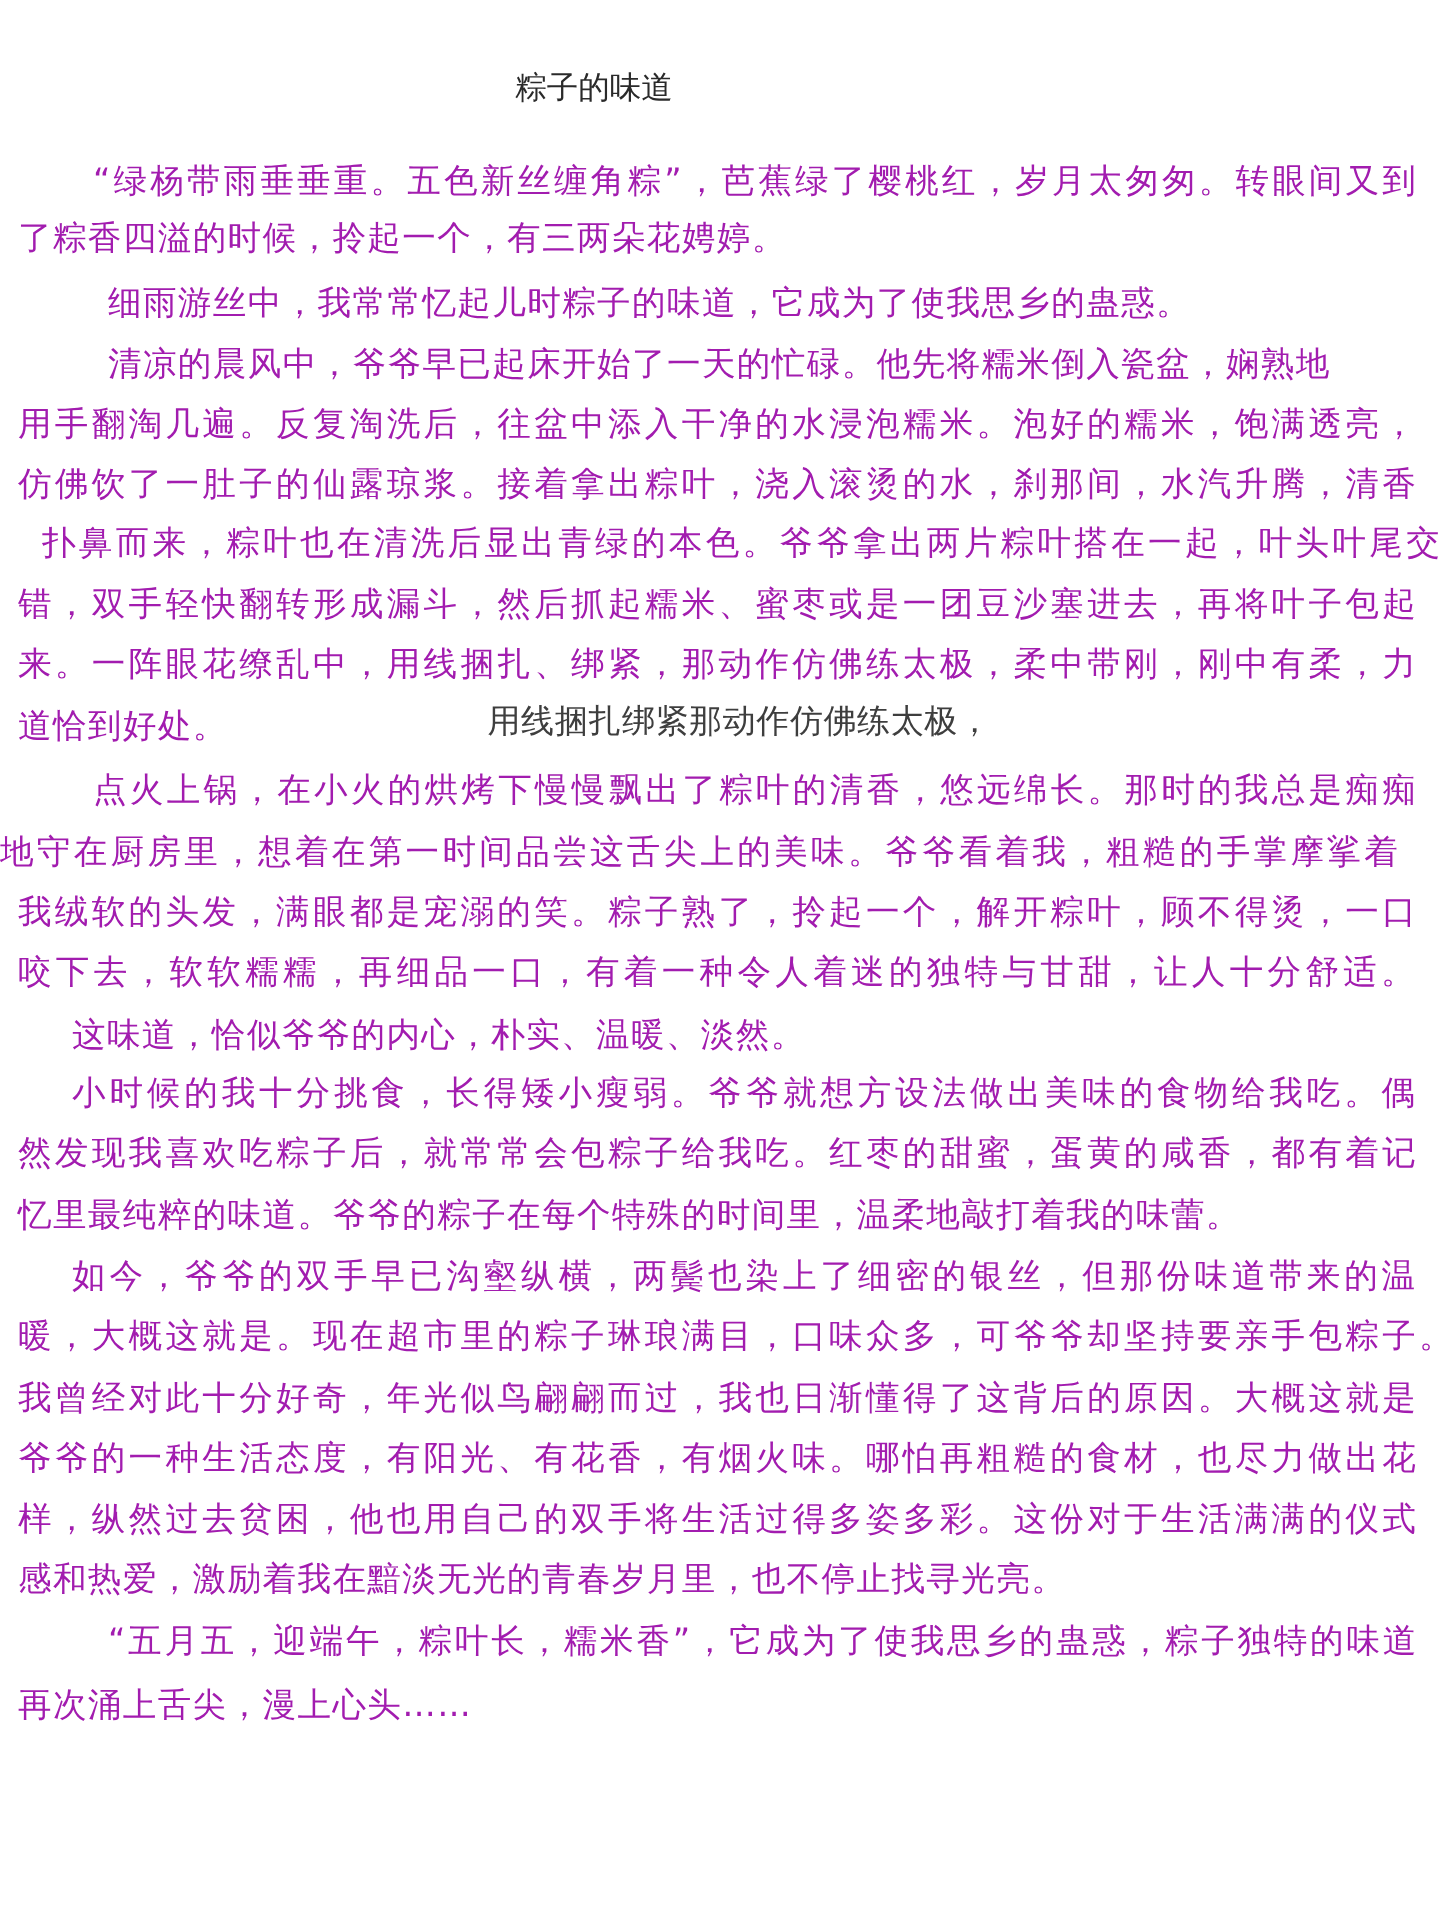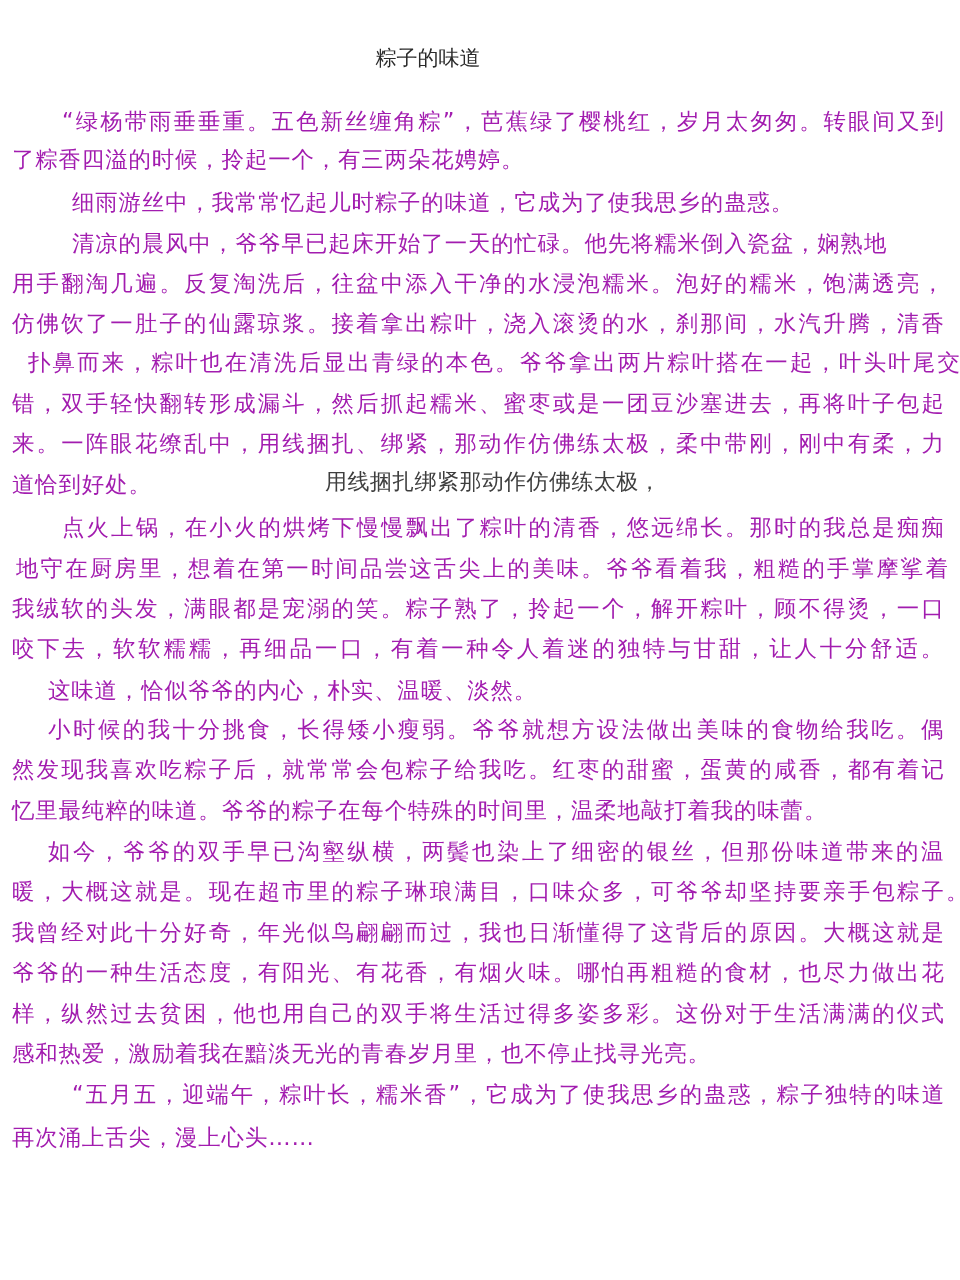--- a/index.html
+++ b/index.html
@@ -1,19 +1,19 @@
 <!DOCTYPE html>
 <html><head>
 <meta charset="utf-8">
 <style>
   html, body { margin:0; padding:0; background:#ffffff; }
   body { width:960px; height:1280px; position:relative; overflow:hidden;
          font-family:"DejaVu Sans","Liberation Sans",sans-serif; color:#222222; }
   .title { position:absolute; left:0; width:792px; text-align:center; top:44px;
-           font-size:21px; line-height:28px; color:#2a2a2a;padding-left:32px; }
+           font-size:21px; line-height:28px; color:#2a2a2a; }
   .line { position:absolute; left:12px; white-space:nowrap; font-size:22.4px;
           line-height:30px; letter-spacing:0.9px; color:#a21caf; }
   .overlay { position:absolute; left:302px; top:467px; white-space:nowrap;
              font-size:22px; line-height:30px; color:#2a2a2a; letter-spacing:0.4px; opacity:0.9;margin-left:23px; }
 </style>
 </head>
 <body>
 
 <div>
   <div class="title">粽子的味道</div>
@@ -22,21 +22,21 @@
       <div class="line" style="top: 144px; left: 12px;">了粽香四溢的时候，拎起一个，有三两朵花娉婷。</div>
       <div class="line" style="top: 187px; left: 72px;">细雨游丝中，我常常忆起儿时粽子的味道，它成为了使我思乡的蛊惑。</div>
       <div class="line" style="top: 228px; left: 72px;">清凉的晨风中，爷爷早已起床开始了一天的忙碌。他先将糯米倒入瓷盆，娴熟地</div>
       <div class="line" style="top: 268px; left: 12px; letter-spacing: 2.18824px;">用手翻淘几遍。反复淘洗后，往盆中添入干净的水浸泡糯米。泡好的糯米，饱满透亮，</div>
       <div class="line" style="top: 308px; left: 12px; letter-spacing: 2.18824px;">仿佛饮了一肚子的仙露琼浆。接着拿出粽叶，浇入滚烫的水，刹那间，水汽升腾，清香</div>
       <div class="line" style="top: 347px; left: 12px; letter-spacing: 2.18824px; margin-left: 16px;">扑鼻而来，粽叶也在清洗后显出青绿的本色。爷爷拿出两片粽叶搭在一起，叶头叶尾交</div>
       <div class="line" style="top: 388px; left: 12px; letter-spacing: 2.18824px;">错，双手轻快翻转形成漏斗，然后抓起糯米、蜜枣或是一团豆沙塞进去，再将叶子包起</div>
       <div class="line" style="top: 428px; left: 12px; letter-spacing: 2.18824px;">来。一阵眼花缭乱中，用线捆扎、绑紧，那动作仿佛练太极，柔中带刚，刚中有柔，力</div>
       <div class="line" style="top: 469px; left: 12px;">道恰到好处。</div>
       <div class="line" style="top: 512px; left: 62px; letter-spacing: 2.16476px;">点火上锅，在小火的烘烤下慢慢飘出了粽叶的清香，悠远绵长。那时的我总是痴痴</div>
-      <div class="line" style="top: 553px; left: 16px; letter-spacing: 2.18824px;">地守在厨房里，想着在第一时间品尝这舌尖上的美味。爷爷看着我，粗糙的手掌摩挲着</div>
+      <div class="line" style="top: 553px; left: 0; letter-spacing: 2.18824px;">地守在厨房里，想着在第一时间品尝这舌尖上的美味。爷爷看着我，粗糙的手掌摩挲着</div>
       <div class="line" style="top: 593px; left: 12px; letter-spacing: 2.18824px;">我绒软的头发，满眼都是宠溺的笑。粽子熟了，拎起一个，解开粽叶，顾不得烫，一口</div>
       <div class="line" style="top: 633px; left: 12px; letter-spacing: 2.85228px;">咬下去，软软糯糯，再细品一口，有着一种令人着迷的独特与甘甜，让人十分舒适。</div>
       <div class="line" style="top: 675px; left: 48px;">这味道，恰似爷爷的内心，朴实、温暖、淡然。</div>
       <div class="line" style="top: 714px; left: 48px; letter-spacing: 2.55365px;">小时候的我十分挑食，长得矮小瘦弱。爷爷就想方设法做出美味的食物给我吃。偶</div>
       <div class="line" style="top: 754px; left: 12px; letter-spacing: 2.18824px;">然发现我喜欢吃粽子后，就常常会包粽子给我吃。红枣的甜蜜，蛋黄的咸香，都有着记</div>
       <div class="line" style="top: 795px; left: 12px;">忆里最纯粹的味道。爷爷的粽子在每个特殊的时间里，温柔地敲打着我的味蕾。</div>
       <div class="line" style="top: 836px; left: 48px; letter-spacing: 2.55365px;">如今，爷爷的双手早已沟壑纵横，两鬓也染上了细密的银丝，但那份味道带来的温</div>
       <div class="line" style="top: 876px; left: 12px; letter-spacing: 2.18824px;">暖，大概这就是。现在超市里的粽子琳琅满目，口味众多，可爷爷却坚持要亲手包粽子。</div>
       <div class="line" style="top: 917px; left: 12px; letter-spacing: 2.18824px;">我曾经对此十分好奇，年光似鸟翩翩而过，我也日渐懂得了这背后的原因。大概这就是</div>
       <div class="line" style="top: 957px; left: 12px; letter-spacing: 2.18824px;">爷爷的一种生活态度，有阳光、有花香，有烟火味。哪怕再粗糙的食材，也尽力做出花</div>

